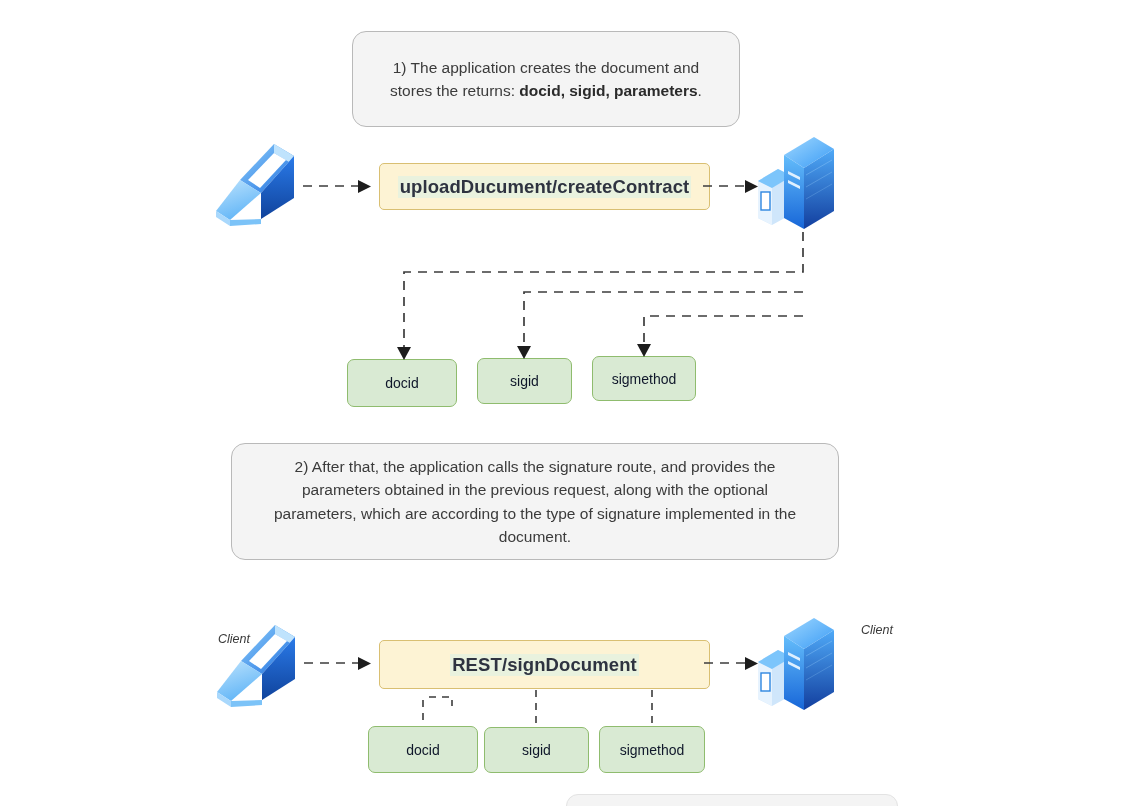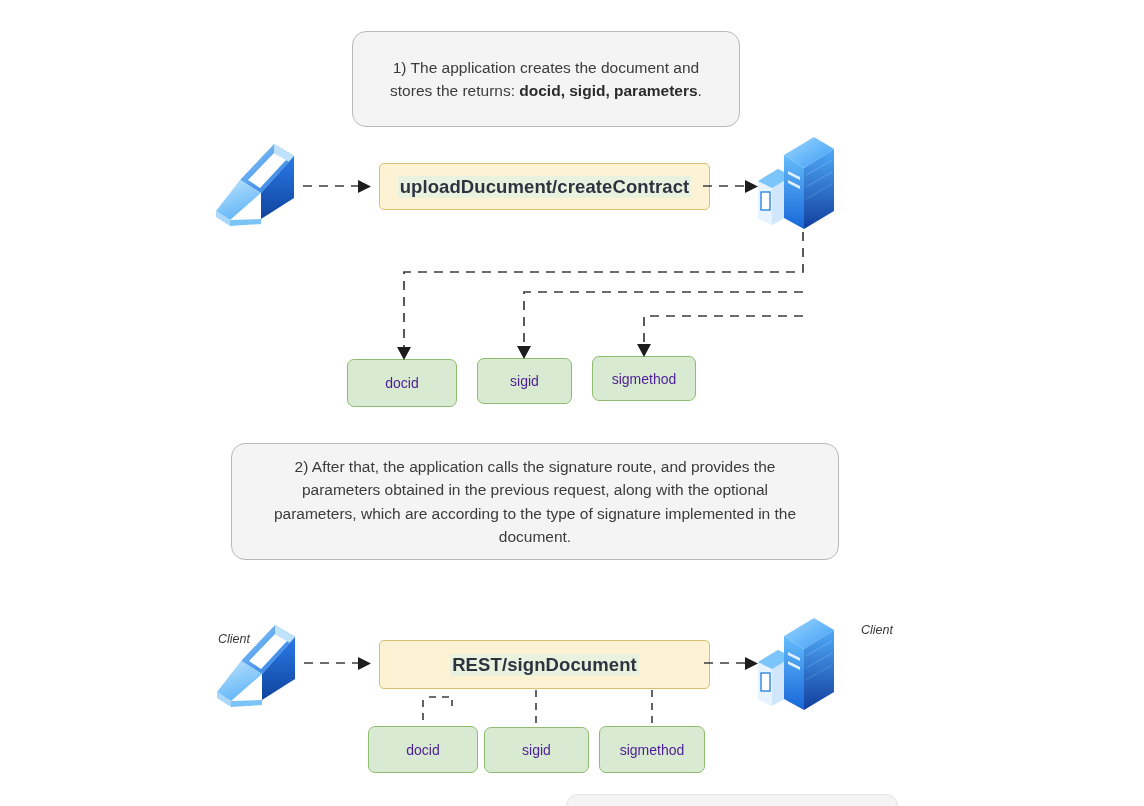--- a/index.html
+++ b/index.html
@@ -73,21 +73,21 @@
   .param {
     position: absolute;
     box-sizing: border-box;
     background: #d9ead3;
     border: 1px solid #8fbc6e;
     border-radius: 7px;
     display: flex;
     align-items: center;
     justify-content: center;
     font-size: 14px;
-    color: #4c1d95;
+    color: #0f172a;
   }
   #p-docid-1     { left: 347px; top: 359px; width: 110px; height: 48px; }
   #p-sigid-1     { left: 477px; top: 358px; width: 95px;  height: 46px; }
   #p-sigmethod-1 { left: 592px; top: 356px; width: 104px; height: 45px; }
 
   #p-docid-2     { left: 368px; top: 726px; width: 110px; height: 47px; }
   #p-sigid-2     { left: 484px; top: 727px; width: 105px; height: 46px; }
   #p-sigmethod-2 { left: 599px; top: 726px; width: 106px; height: 47px; }
 
   

